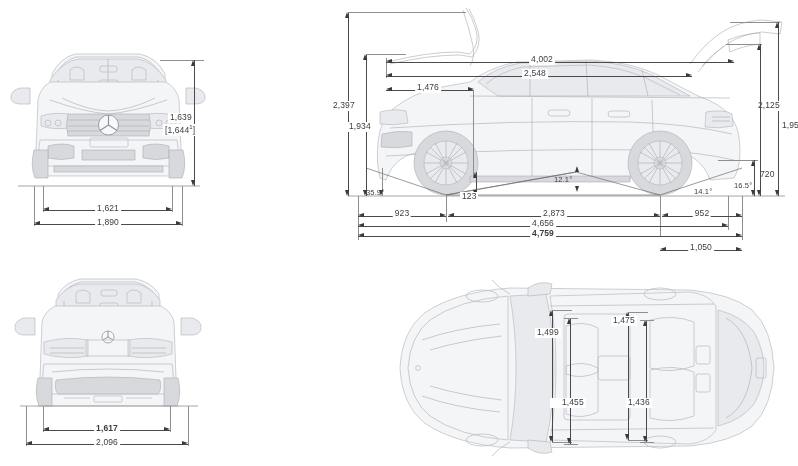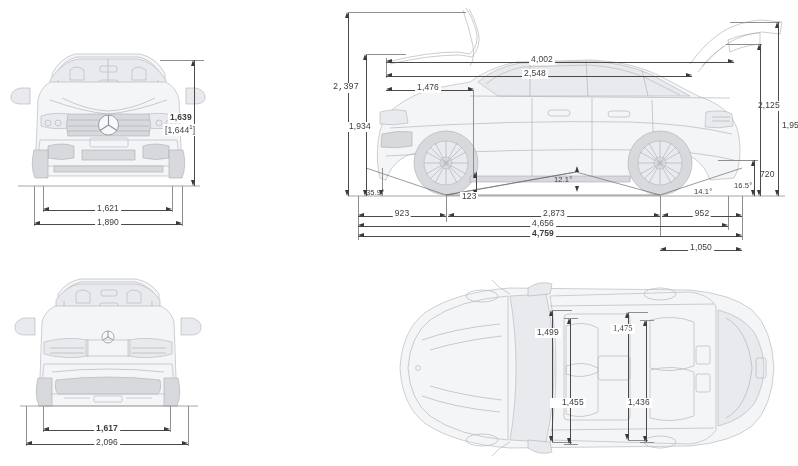--- a/index.html
+++ b/index.html
@@ -98,21 +98,21 @@
       <path class="gdark" d="M183 150 q4 16 -1 28 l-13 0 l0 -28 Z"></path>
 
       <line class="ground" x1="18" y1="186" x2="200" y2="186"></line>
     </g>
   </svg>
 
   <div class="ext ext-h" style="left:160px;top:60px;width:44px;"></div>
   <div class="dim dim-v" style="left:194px;top:60px;height:126px;"></div>
   <div class="ar ar-u" style="left:191.4px;top:60px;"></div>
   <div class="ar ar-d" style="left:191.4px;top:180px;"></div>
-  <div class="lbl" style="left:168px;top:113px;font-weight:bold;">1,639</div>
+  <div class="lbl" style="left:168px;top:113px;">1,639</div>
   <div class="lbl sup" style="left:163px;top:124px;"><span>[1,644</span><sup>1</sup><span>]</span></div>
 
   <div class="ext ext-v" style="left:43px;top:186px;height:26px;"></div>
   <div class="ext ext-v" style="left:172px;top:186px;height:26px;"></div>
   <div class="dim dim-h" style="left:43px;top:210px;width:129px;"></div>
   <div class="ar ar-l" style="left:43px;top:207.4px;"></div>
   <div class="ar ar-r" style="left:166px;top:207.4px;"></div>
   <div class="lbl c" style="left:108px;top:204px;">1,621</div>
 
   <div class="ext ext-v" style="left:34px;top:186px;height:40px;"></div>
@@ -253,21 +253,21 @@
       <line class="slope" x1="330" y1="195" x2="412" y2="168"></line>
       <line class="slope" x1="116" y1="195" x2="330" y2="195"></line>
       <line class="slope" x1="246" y1="172" x2="116" y2="195"></line>
     </g>
   </svg>
 
   <div class="dim dim-v" style="left:18px;top:12px;height:184px;"></div>
   <div class="ar ar-u" style="left:15.4px;top:12px;"></div>
   <div class="ar ar-d" style="left:15.4px;top:190px;"></div>
   <div class="ext ext-h" style="left:18px;top:12px;width:118px;"></div>
-  <div class="lbl" style="left:1px;top:83px;font-family:Liberation Mono, monospace;">2,397</div>
+  <div class="lbl" style="left:1px;top:101px;">2,397</div>
 
   <div class="dim dim-v" style="left:36px;top:54px;height:142px;"></div>
   <div class="ar ar-u" style="left:33.4px;top:54px;"></div>
   <div class="ar ar-d" style="left:33.4px;top:190px;"></div>
   <div class="ext ext-h" style="left:36px;top:54px;width:40px;"></div>
   <div class="lbl" style="left:17px;top:122px;">1,934</div>
 
   <div class="ext ext-v" style="left:52px;top:168px;height:28px;"></div>
   <div class="ar ar-d" style="left:49.4px;top:190px;"></div>
   <div class="lbl ang" style="left:36px;top:189px;">35.9°</div>
@@ -417,21 +417,21 @@
   <div class="ar ar-d" style="left:207.4px;top:168px;"></div>
   <div class="ext ext-h" style="left:204px;top:48px;width:14px;"></div>
   <div class="ext ext-h" style="left:204px;top:174px;width:14px;"></div>
   <div class="lbl" style="left:190px;top:128px;padding-left:12px;">1,455</div>
 
   <div class="dim dim-v" style="left:268px;top:42px;height:128px;"></div>
   <div class="ar ar-u" style="left:265.4px;top:42px;"></div>
   <div class="ar ar-d" style="left:265.4px;top:164px;"></div>
   <div class="ext ext-h" style="left:268px;top:42px;width:20px;"></div>
   <div class="ext ext-h" style="left:268px;top:170px;width:20px;"></div>
-  <div class="lbl" style="left:251px;top:54px;font-family:Liberation Serif, serif;">1,475</div>
+  <div class="lbl" style="left:251px;top:46px;">1,475</div>
 
   <div class="dim dim-v" style="left:286px;top:50px;height:122px;"></div>
   <div class="ar ar-u" style="left:283.4px;top:50px;"></div>
   <div class="ar ar-d" style="left:283.4px;top:166px;"></div>
   <div class="ext ext-h" style="left:280px;top:50px;width:14px;"></div>
   <div class="ext ext-h" style="left:280px;top:172px;width:14px;"></div>
   <div class="lbl" style="left:266px;top:128px;">1,436</div>
 </div>
 
 </div>

